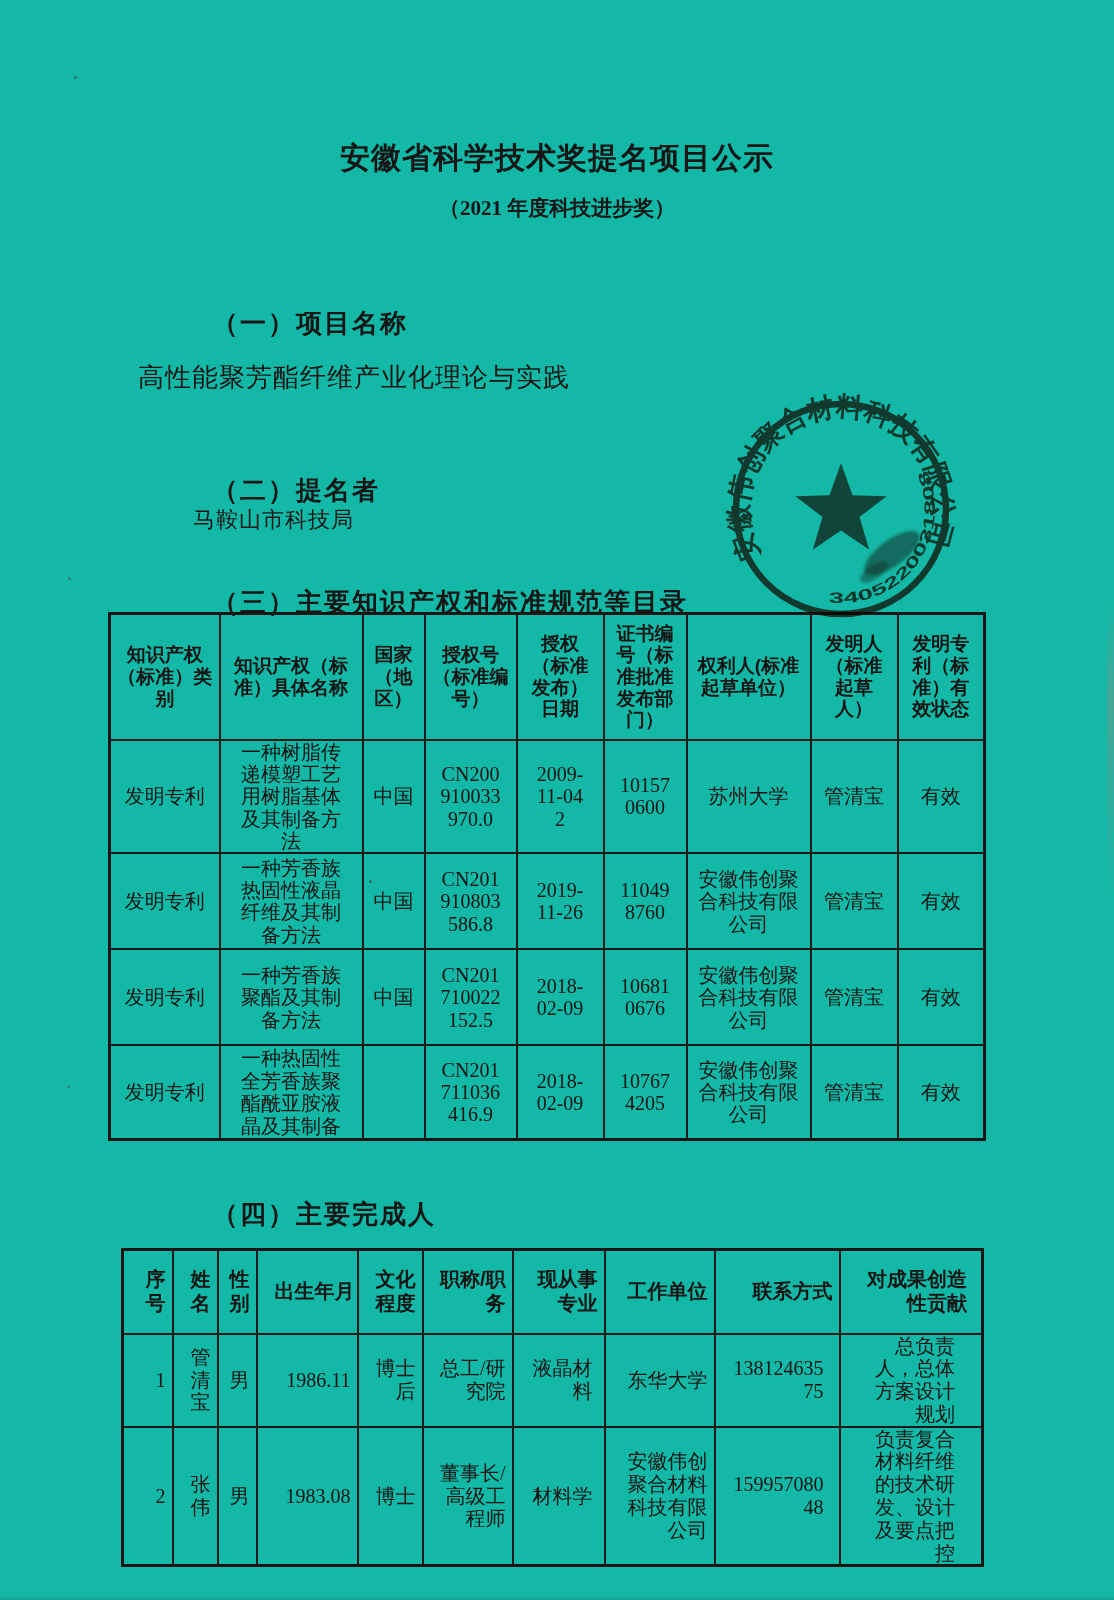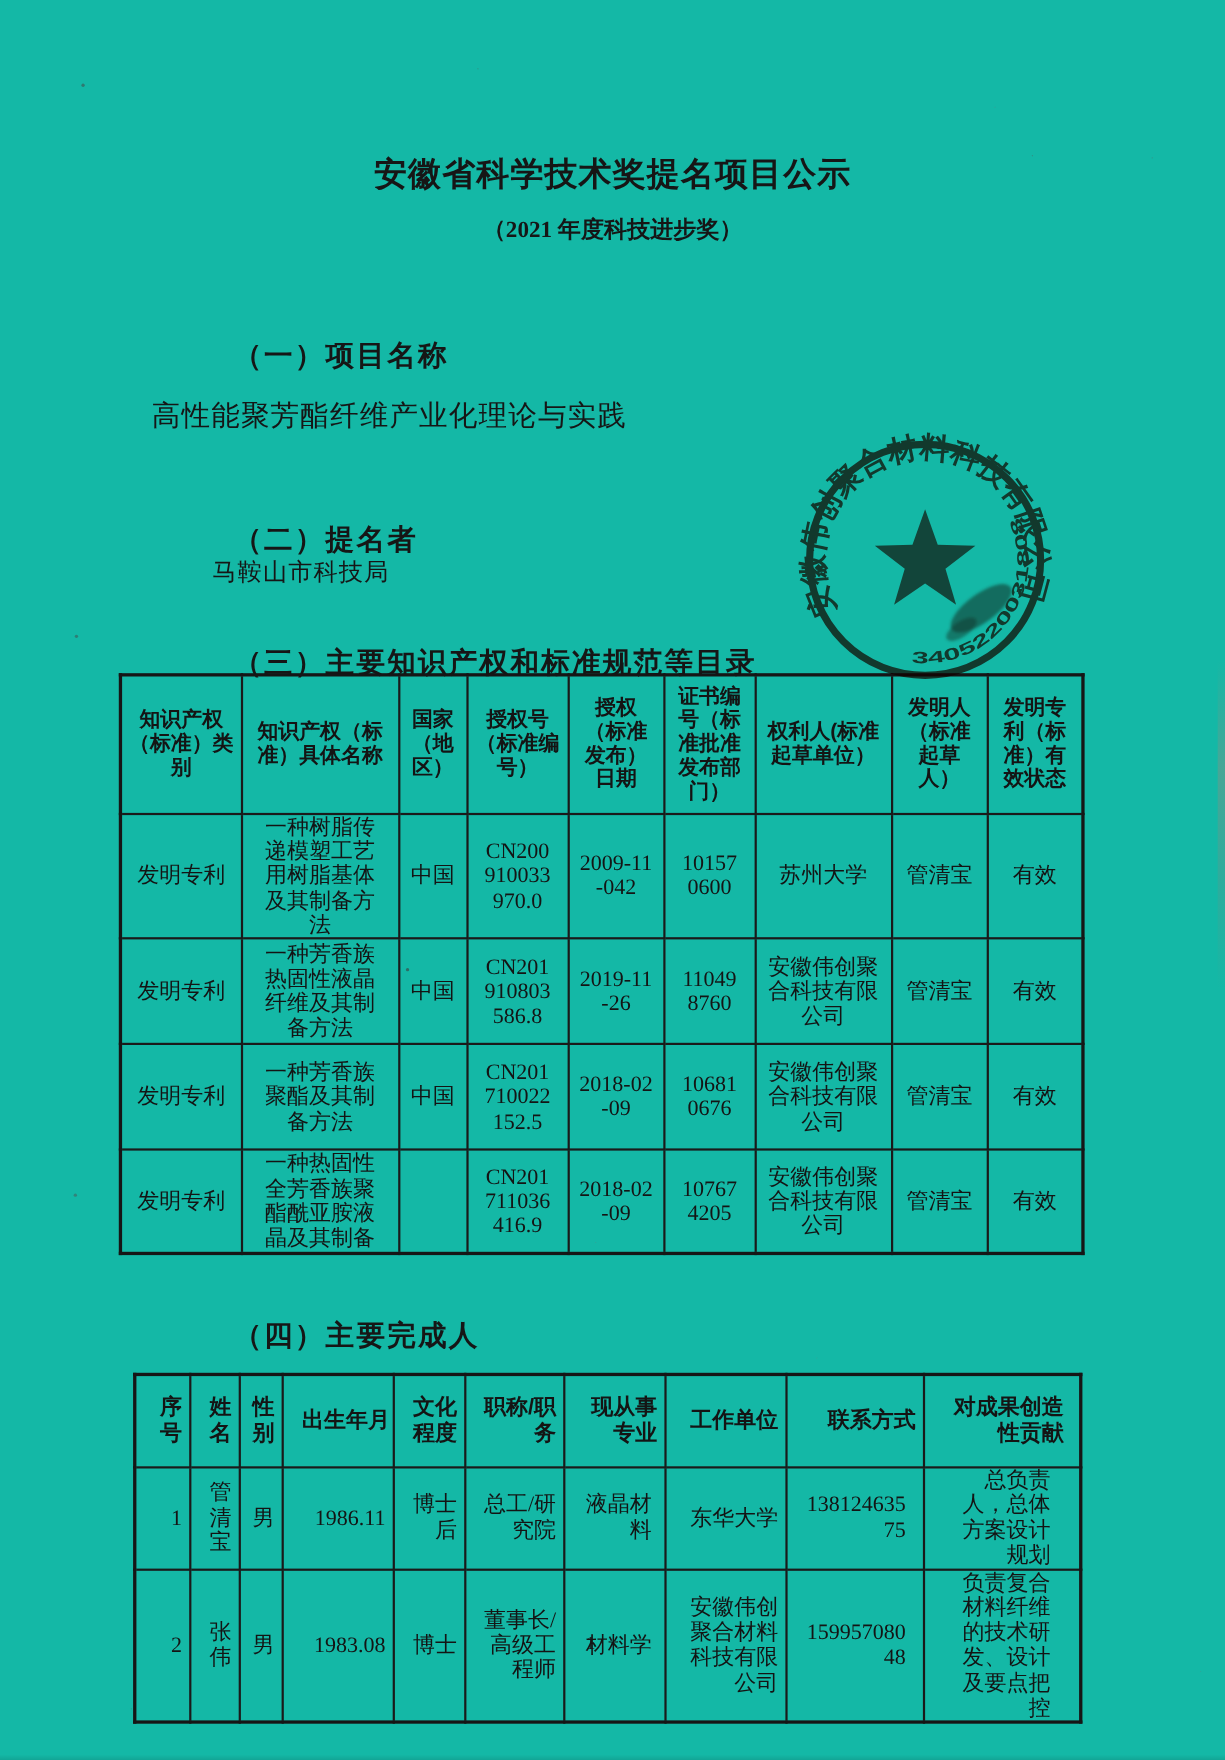--- a/index.html
+++ b/index.html
@@ -60,21 +60,21 @@
   
   #ip-table{left:108px; top:612px; line-height:1.12;}
   #ip-table th{font-size:19px; line-height:1.14;}
   #ip-table thead tr{height:126px;}
   #ip-table tbody tr:nth-child(1){height:108px;}
   #ip-table tbody tr:nth-child(2){height:96px;}
   #ip-table tbody tr:nth-child(3){height:96px;}
   #ip-table tbody tr:nth-child(4){height:94px;}
   #ip-table td:nth-child(2){padding:0 14px;border-radius:20px;}
   #ip-table td:nth-child(4){padding:0 13px;}
-  #ip-table td:nth-child(5){padding:0 8px;}
+  #ip-table td:nth-child(5){padding:0 18px;}
   #ip-table td:nth-child(6){padding:0 13px;}
   #ip-table td:nth-child(7){padding:0 10px;}
   
   #p-table{left:121px; top:1248px; line-height:1.14;text-align:right;}
   #p-table th{font-size:20px; line-height:1.18;}
   #p-table th:nth-child(4){padding:0 2px;}
   #p-table th:nth-child(10){padding:0 14px;}
   #p-table thead tr{height:84px;}
   #p-table tbody tr:nth-child(1){height:92px;}
   #p-table tbody tr:nth-child(2){height:124px;}

